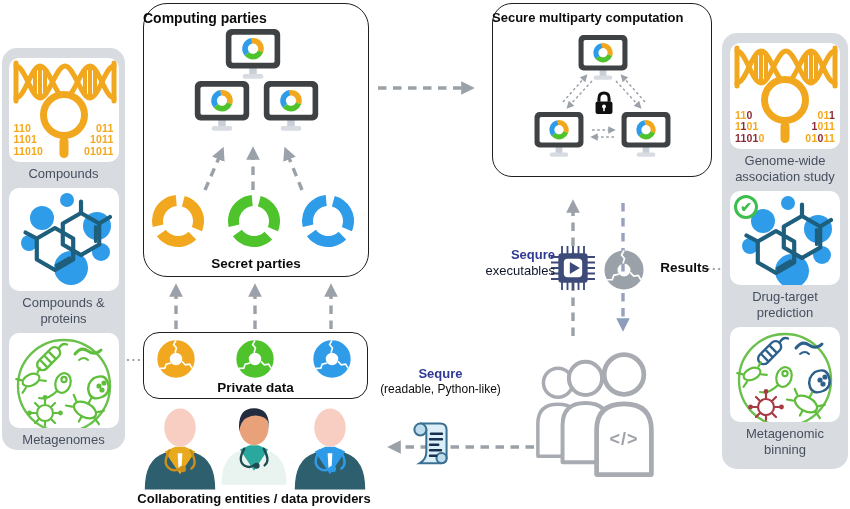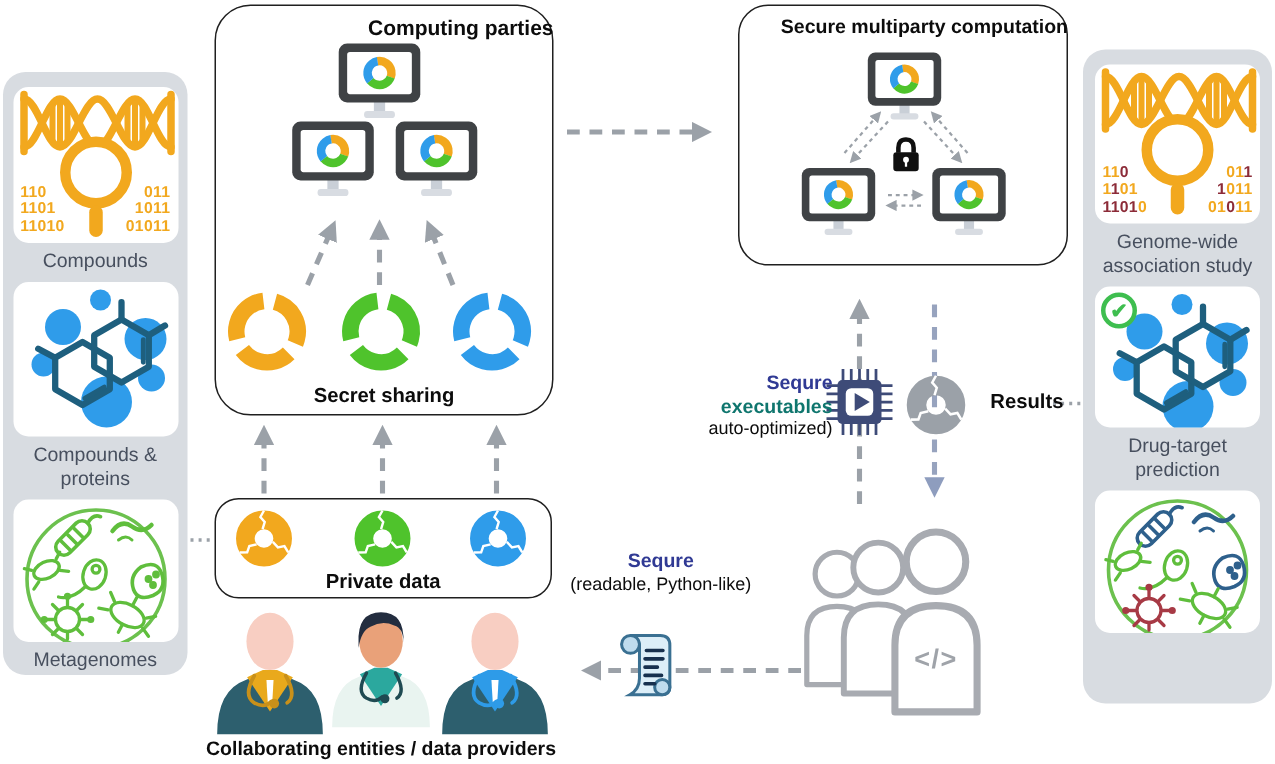--- a/index.html
+++ b/index.html
@@ -5,21 +5,21 @@
   html,body{margin:0;padding:0;background:#fff;}
   #canvas{position:relative;width:850px;height:509px;background:#fff;overflow:hidden;
     font-family:"Liberation Sans",sans-serif;color:#111;}
   #canvas *{box-sizing:border-box;}
   .abs{position:absolute;}
   
   .box{position:absolute;border:1.6px solid #1f1f1f;background:#fff;}
   #box-computing{left:143px;top:3px;width:226px;height:274px;border-radius:24px;}
   #box-mpc{left:492px;top:3px;width:220px;height:174px;border-radius:20px;}
   #box-private{left:143px;top:332px;width:225px;height:67px;border-radius:16px;}
-  .box-title{position:absolute;text-align:right;font-weight:bold;font-size:14px;color:#0c0c0c;}
+  .box-title{position:absolute;text-align:left;font-weight:bold;font-size:14px;color:#0c0c0c;}
   
   .panel{position:absolute;background:var(--panel,#D8DCE1);border-radius:15px;display:flex;
     flex-direction:column;align-items:center;padding-top:10px;}
   #left-panel{left:2px;top:48px;width:123px;height:402px;}
   #right-panel{left:722px;top:33px;width:126px;height:436px;}
   .tile{background:#fff;border-radius:10px;width:110px;position:relative;flex:none;overflow:hidden;}
   .tile-label{font-size:13px;color:var(--label,#474F5E);text-align:center;line-height:16px;
     margin:4px 2px 6px;}
   .slot svg, .tile > svg{display:block;width:100%;height:auto;}
   
@@ -47,21 +47,21 @@
   .scroll-roll{fill:#BFDCEE;stroke:#3A7092;stroke-width:2.2;}
   .scroll-txt{stroke:#17304E;}
   .coat{fill:var(--coat,#2D5F6E);} .vneck{fill:var(--accent,#E9A91C);} .tie{fill:#fff;}
   .skin{fill:var(--skin,#F8CEC2);} .hair{display:none;fill:#232D3F;}
   .has-hair .hair{display:block;} .no-tie .tie{display:none;}
   .steth{stroke:var(--steth,#C8901A);} .steth-head{fill:var(--steth,#C8901A);}
   .person-shape{fill:#fff;stroke:#A8ABB1;stroke-width:5;stroke-linejoin:round;}
   
   .blabel{position:absolute;font-weight:bold;font-size:13.5px;color:#0c0c0c;text-align:center;}
   .brand{color:var(--navy,#303A94);font-weight:bold;font-size:13px;line-height:15.5px;}
-  .tname{font-weight:bold;font-size:13px;line-height:15.5px;color:#0f766e;}
+  .tname{font-weight:normal;font-size:13px;line-height:15.5px;color:#0f172a;}
   .tnote{font-size:12px;line-height:15px;color:#0c0c0c;}
   #exec-text{left:393px;top:247px;width:162px;text-align:right;position:absolute;}
   #source-text{left:368px;top:366px;width:145px;text-align:center;position:absolute;}
   #code-glyph{position:absolute;left:597px;top:429px;width:54px;text-align:center;
     font-weight:bold;font-size:18px;color:#9FA3A9;letter-spacing:1px;}
   svg{overflow:visible;}
 </style>
 </head>
 <body>
 
@@ -296,20 +296,21 @@
     </g>
     <g class="m-g3" fill="none" stroke="currentColor" stroke-width="2.2" stroke-linecap="round">
       <g transform="rotate(28 76 77)">
                 <ellipse cx="76" cy="77" rx="12" ry="7"></ellipse>
       <path d="M64 73 l-5 -4 M63 80 l-6 2 M88 73 l5 -4 M89 80 l6 3 M76 70 v-6 M76 84 v6"></path>
               </g>
     </g>
   </svg>
 </div>
     </div>
+    <div class="tile-label">Metagenomic binning</div>
   </div>
 
   <div class="abs slot" style="left:223px;top:29px;width:60px">
   <svg viewBox="0 0 64 54">
     <rect x="28" y="41" width="8" height="8" class="mon-stand"></rect>
     <rect x="21" y="48" width="22" height="5" rx="2.4" class="mon-base"></rect>
     <rect x="3" y="0" width="58" height="42" rx="6" class="mon-frame"></rect>
     <rect x="9" y="6" width="46" height="30" rx="2" class="mon-screen"></rect>
     <g fill="none" stroke-width="6">
       <circle cx="32" cy="21" r="8.5" class="seg-y" stroke-dasharray="17.8 35.7" transform="rotate(-100 32 21)"></circle>
@@ -528,29 +529,28 @@
   <div class="abs slot" style="left:590px;top:349px;width:68px">
   <svg viewBox="0 0 72 136">
     <circle cx="36" cy="27" r="21" class="person-shape"></circle>
     <path d="M7 133 V86 Q7 58 36 58 Q65 58 65 86 V133 Z" class="person-shape"></path>
   </svg>
 </div>
   <div id="code-glyph">&lt;/&gt;</div>
 
   <div class="box-title" style="left:143px;top:10px;width:226px;font-size:14px">Computing parties</div>
   <div class="box-title" style="left:492px;top:10px;width:220px;font-size:13px">Secure multiparty computation</div>
-  <div class="blabel" style="left:143px;top:256px;width:226px">Secret sharing</div>
+  <div class="blabel" style="left:143px;top:256px;width:226px">Secret parties</div>
   <div class="blabel" style="left:143px;top:380px;width:225px">Private data</div>
   <div class="blabel" style="left:118px;top:491px;width:272px;font-size:13px">Collaborating entities / data providers</div>
   <div class="blabel" style="left:649px;top:260px;width:60px;text-align:right">Results</div>
 
   <div id="exec-text">
     <div class="brand">Sequre</div>
     <div class="tname">executables</div>
-    <div class="tnote">auto-optimized)</div>
   </div>
 
   <div id="source-text">
     <div class="brand">Sequre</div>
     <div class="tnote" style="white-space:nowrap">(readable, Python-like)</div>
   </div>
 
 </div>
 
 </body></html>

